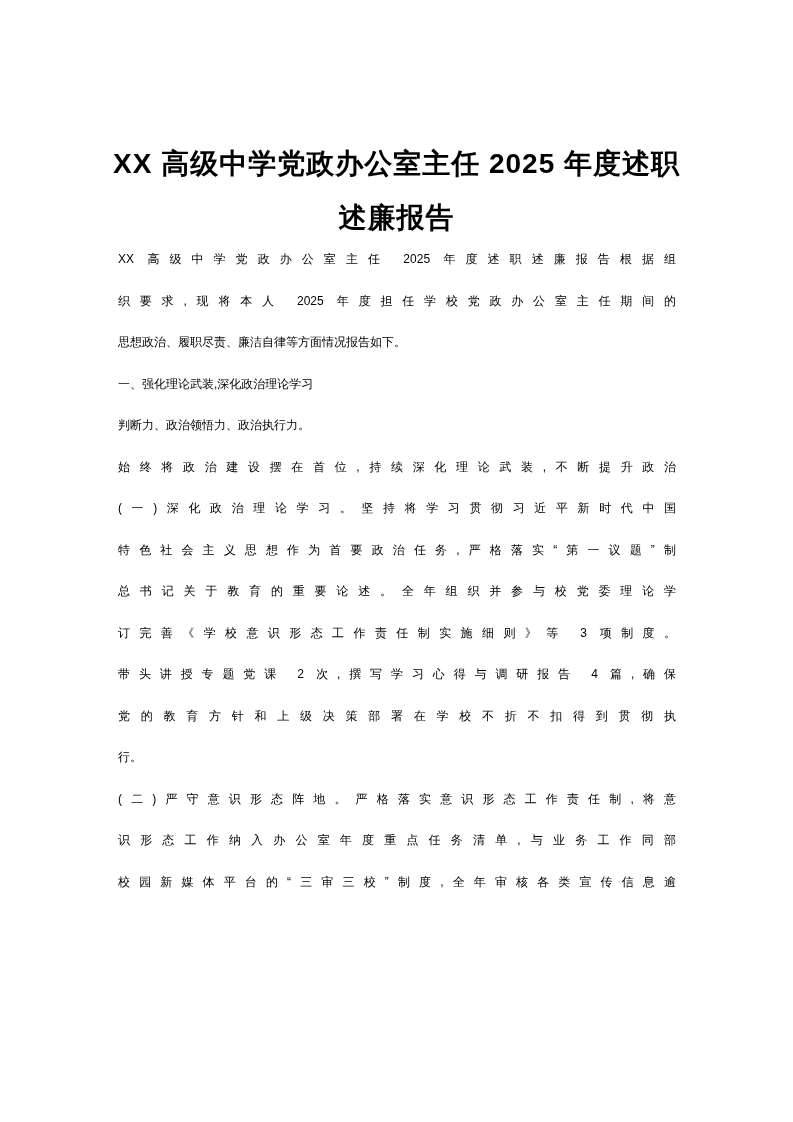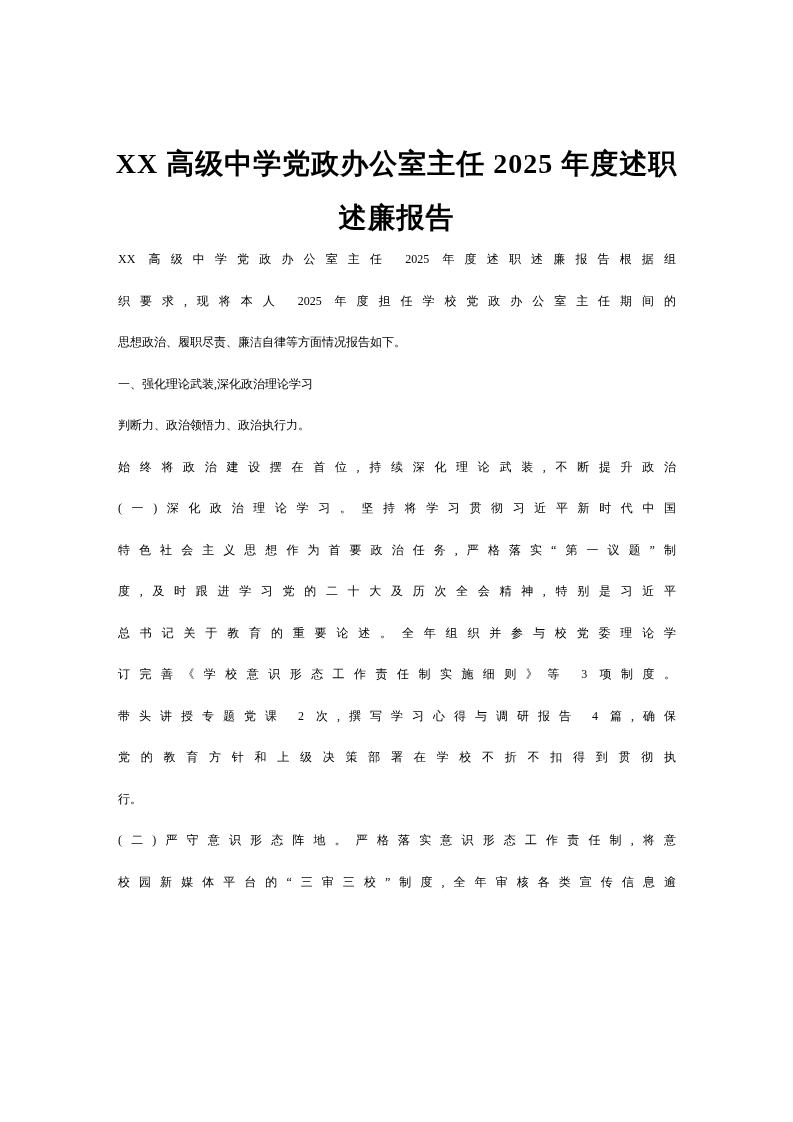--- a/index.html
+++ b/index.html
@@ -7,21 +7,21 @@
     margin: 0;
     padding: 0;
     background: #ffffff;
   }
   .page {
     position: relative;
     width: 793px;
     height: 1122px;
     background: #ffffff;
     overflow: hidden;
-    font-family: Liberation Serif, serif;
+    font-family: Liberation Sans, sans-serif;
     color: #000000;
   }
   .doc-title {
     position: absolute;
     top: 118px;
     left: 0;
     width: 793px;
     text-align: center;
     font-weight: bold;
     font-size: 28px;
@@ -63,22 +63,22 @@
   <div class="doc-body">
 
   <div class="line">XX 高级中学党政办公室主任 2025 年度述职述廉报告根据组</div>
       <div class="line">织要求,现将本人 2025 年度担任学校党政办公室主任期间的</div>
       <div class="line para-end">思想政治、履职尽责、廉洁自律等方面情况报告如下。</div>
       <div class="line para-end">一、强化理论武装,深化政治理论学习</div>
       <div class="line para-end">判断力、政治领悟力、政治执行力。</div>
       <div class="line">始终将政治建设摆在首位,持续深化理论武装,不断提升政治</div>
       <div class="line">(一)深化政治理论学习。坚持将学习贯彻习近平新时代中国</div>
       <div class="line">特色社会主义思想作为首要政治任务,严格落实“第一议题”制</div>
-      <div class="line">度,及时跟进学习党的二十大及历次全会精神,特别是习近平</div>
       <div class="line">总书记关于教育的重要论述。全年组织并参与校党委理论学</div>
       <div class="line">订完善《学校意识形态工作责任制实施细则》等 3 项制度。</div>
       <div class="line">带头讲授专题党课 2 次,撰写学习心得与调研报告 4 篇,确保</div>
       <div class="line">党的教育方针和上级决策部署在学校不折不扣得到贯彻执</div>
       <div class="line para-end">行。</div>
       <div class="line">(二)严守意识形态阵地。严格落实意识形态工作责任制,将意</div>
+      <div class="line">识形态工作纳入办公室年度重点任务清单,与业务工作同部</div>
       <div class="line">校园新媒体平台的“三审三校”制度,全年审核各类宣传信息逾</div>
     </div>
 </div>
 
 </body></html>

